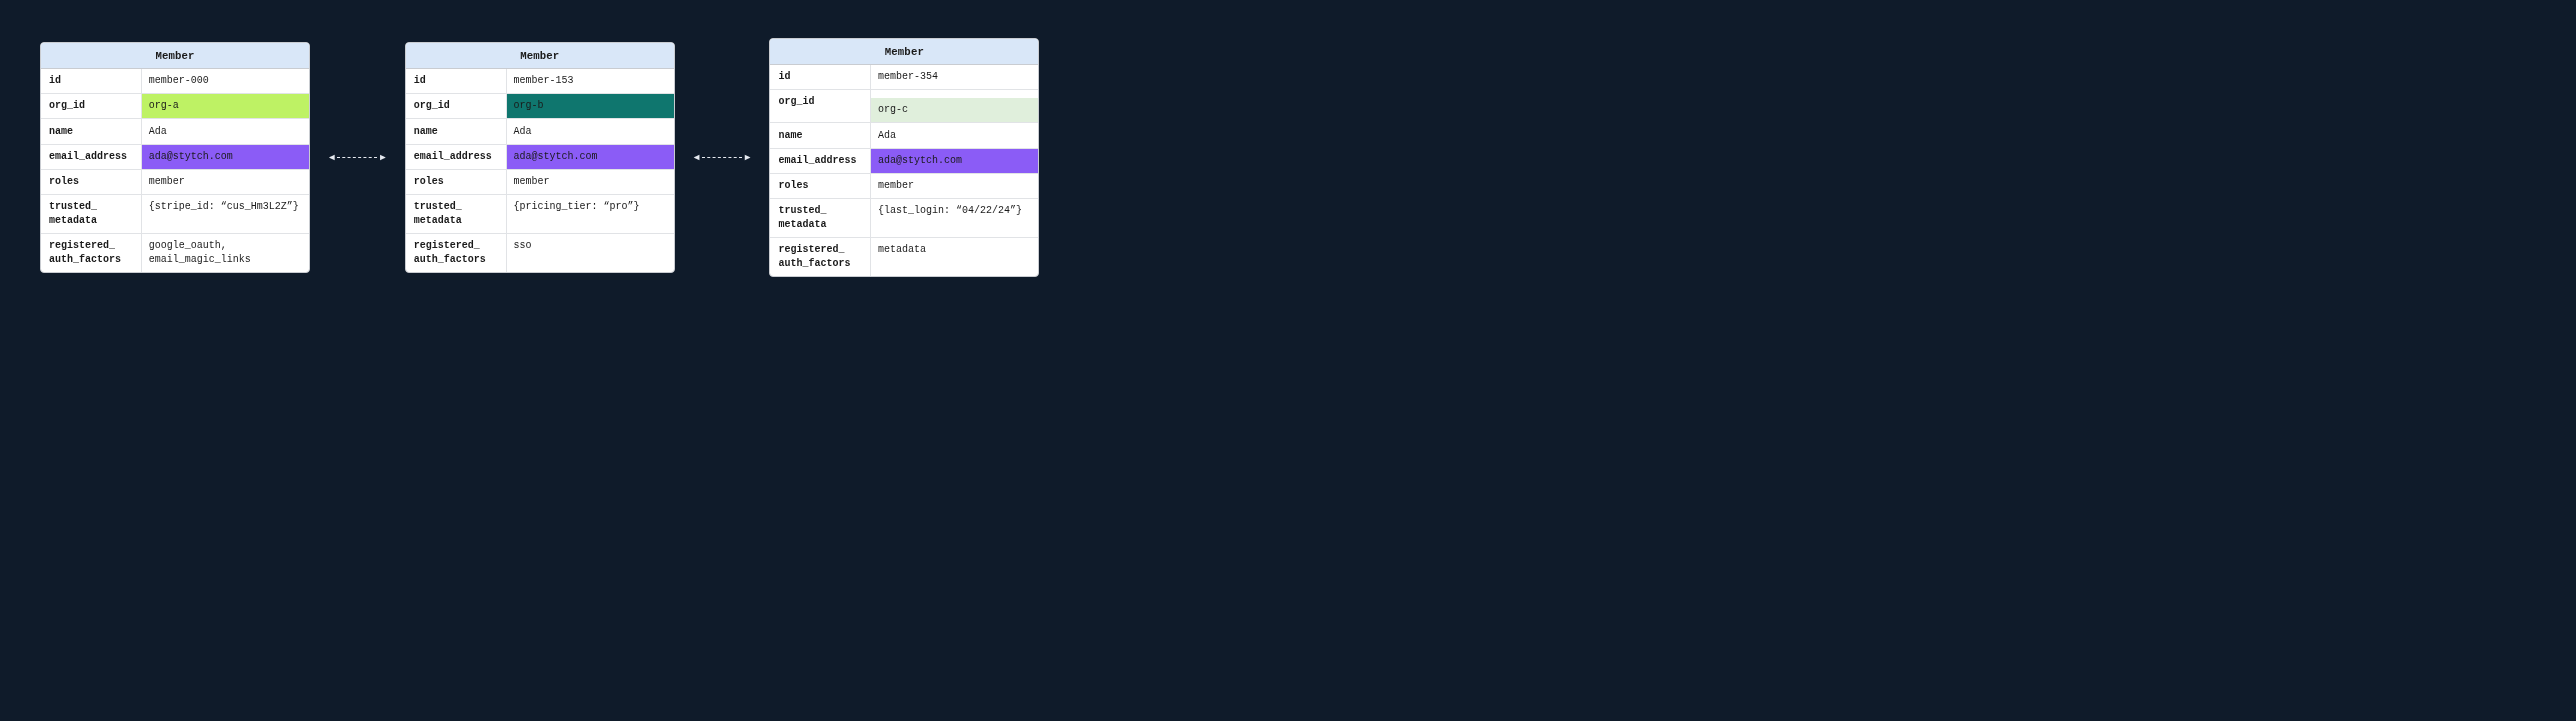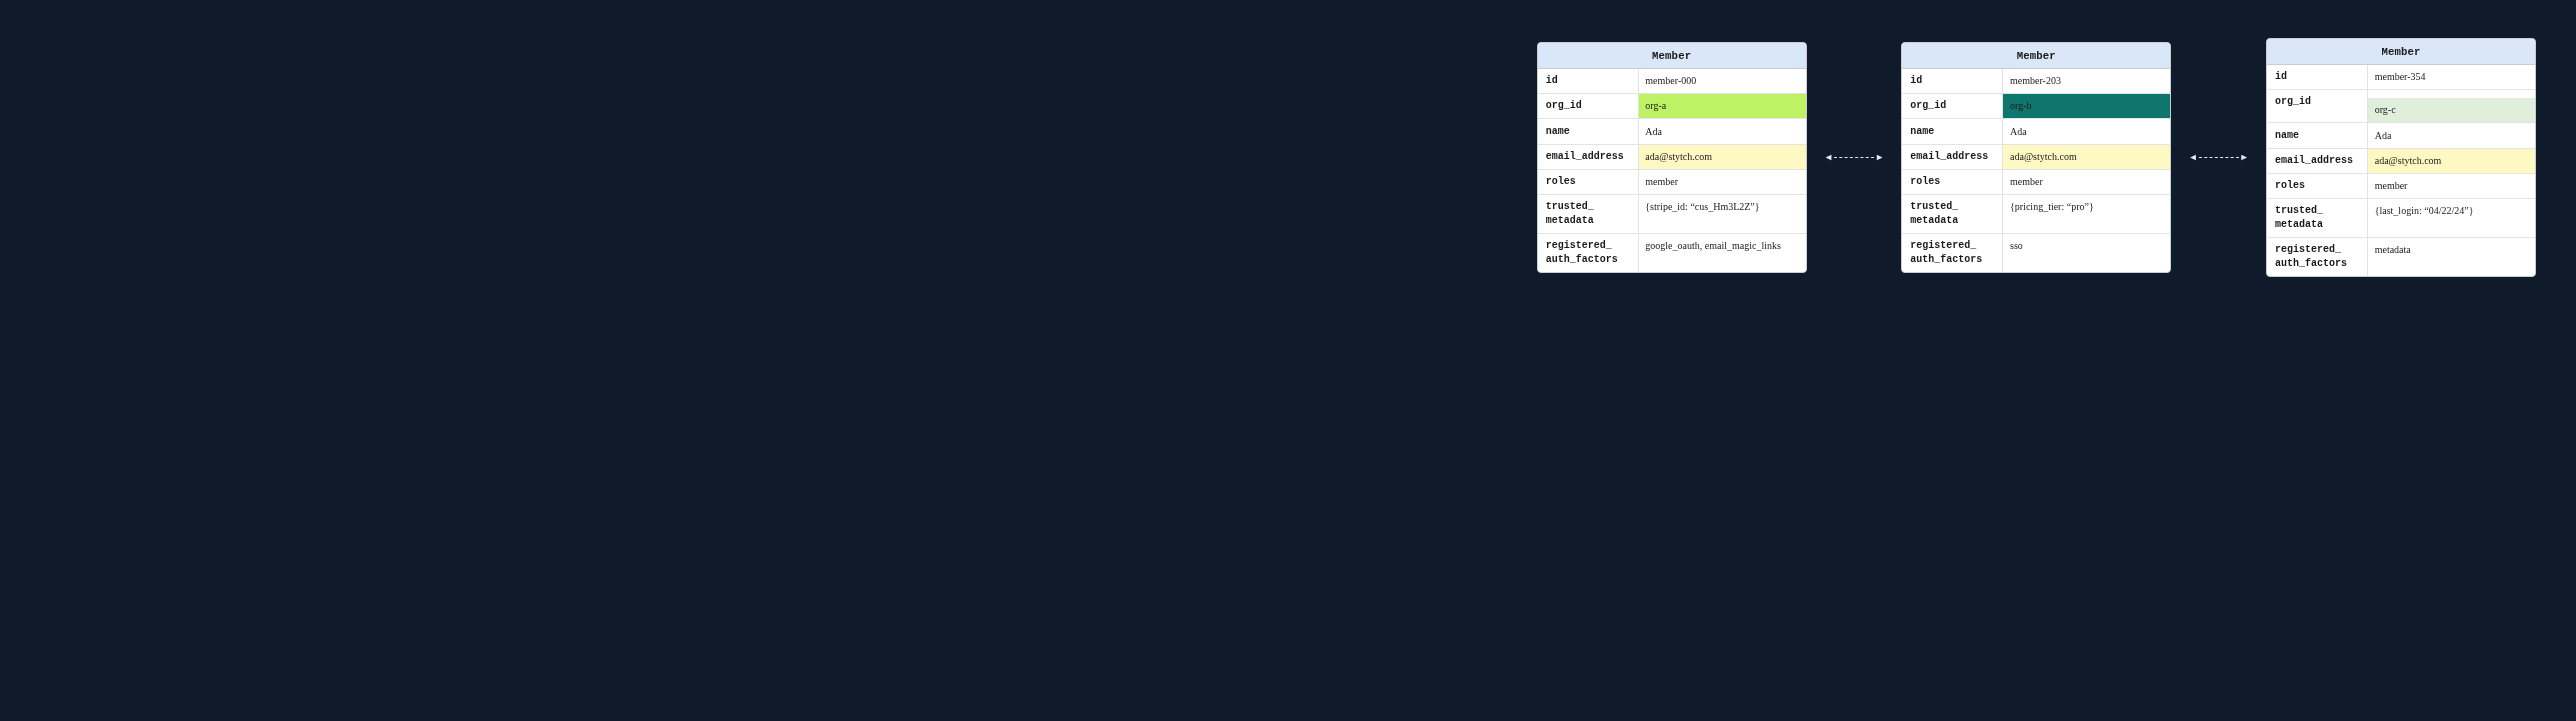--- a/index.html
+++ b/index.html
@@ -9,21 +9,21 @@
     width: 100%;
     height: 100%;
   }
   body {
     font-family: "SFMono-Regular", ui-monospace, Menlo, Consolas, "Liberation Mono", monospace;
     color: #1a1a1a;
   }
   .stage {
     display: flex;
     align-items: center;
-    justify-content: flex-end;
+    justify-content: flex-start;
     gap: 19px;
     padding: 38px 40px;
     box-sizing: border-box;
     width: 100%;
   }
   .card {
     background: #fff;
     border: 0.7px solid #c9ccd1;
     border-radius: 4px;
     width: 268px;
@@ -53,26 +53,25 @@
     border-right: 0.7px solid #e1e3e6;
     box-sizing: border-box;
     word-break: break-word;
   }
   .val {
     flex: 1;
     padding: 5.4px 8px 5.4px 6.7px;
     font-weight: 400;
     box-sizing: border-box;
     word-break: break-word;
-    font-family: Liberation Serif, serif;
   }
   .hl-pink   { background: #bef264; }
   .hl-purple { background: #0f766e; }
   .hl-green  { background: #e0efdc; margin-top: 8px; }
-  .hl-yellow { background: #fef9c3; }
+  .hl-yellow { background: #8b5cf6; }
 
   .connector {
     display: flex;
     align-items: center;
     color: #e6eaf0;
     height: 16px;
     user-select: none;
   }
   .connector .tri {
     font-size: 9.4px;
@@ -125,21 +124,21 @@
   <div class="connector">
     <span class="tri">◀</span>
     <span class="dash"></span>
     <span class="tri">▶</span>
   </div>
 
   <div class="card">
     <div class="card-header">Member</div>
     <div class="row">
       <div class="key">id</div>
-      <div class="val">member-203</div>
+      <div class="val">member-153</div>
     </div>
     <div class="row">
       <div class="key">org_id</div>
       <div class="val hl-purple">org-b</div>
     </div>
     <div class="row">
       <div class="key">name</div>
       <div class="val">Ada</div>
     </div>
     <div class="row">

